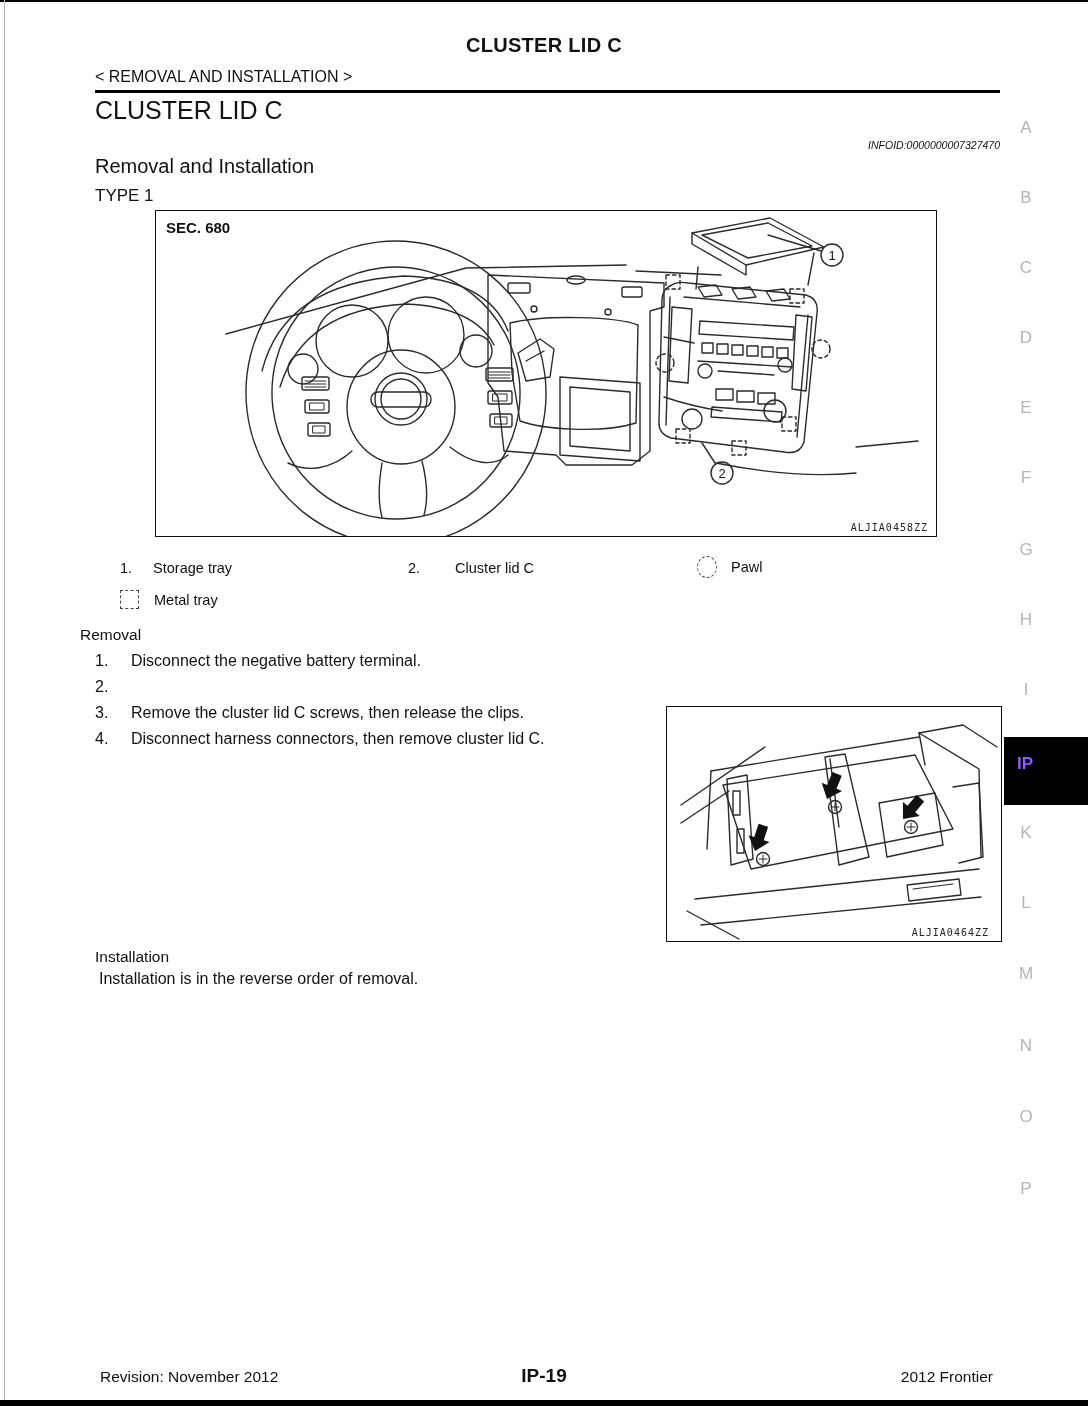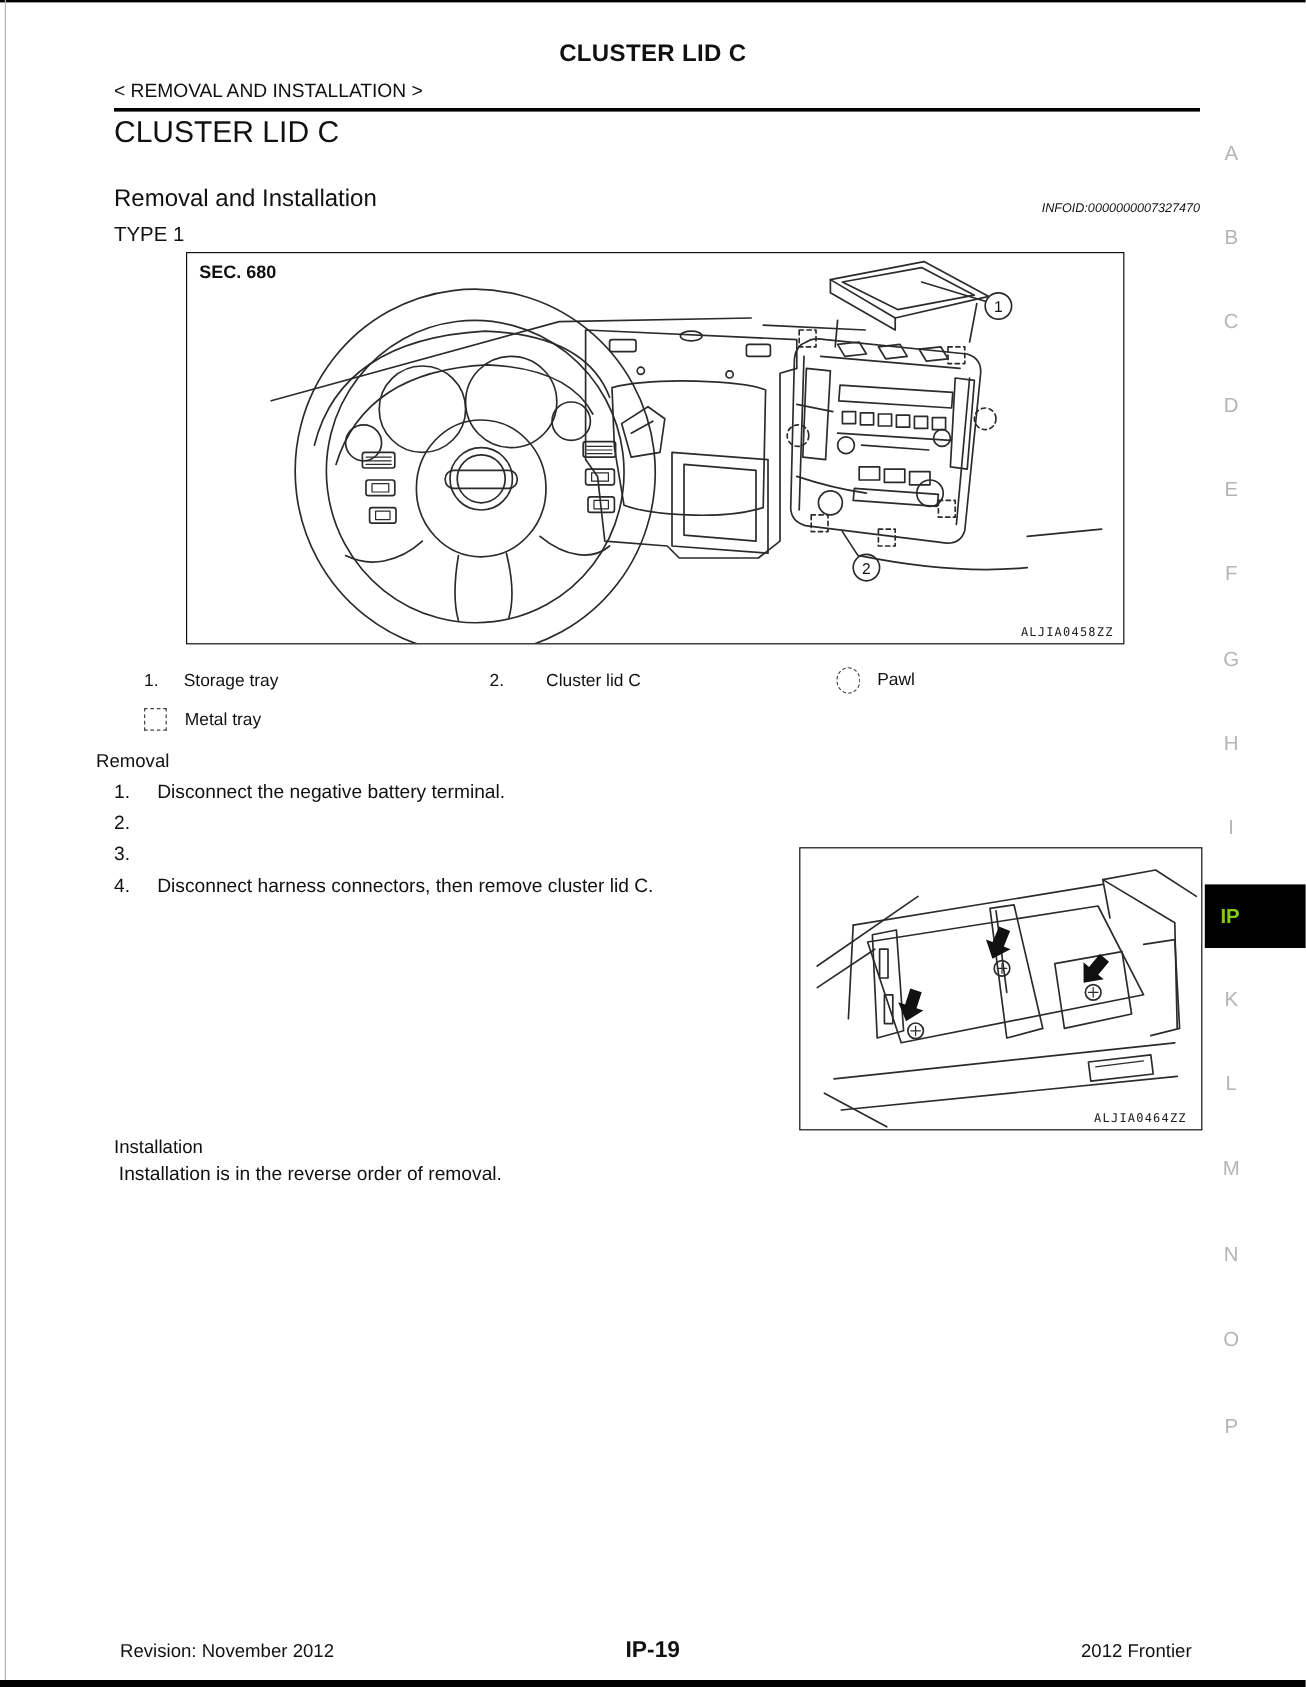--- a/index.html
+++ b/index.html
@@ -12,21 +12,21 @@
   
   .edge-top{left:0;top:0;width:1088px;height:2px;background:#000;}
   .edge-bottom{left:0;bottom:0;width:1088px;height:6px;background:#000;}
   .edge-left{left:4px;top:0;width:1px;height:1406px;background:#b5b5b5;}
 
   .running-header{left:0;top:34px;width:1088px;text-align:center;font-size:20px;font-weight:bold;letter-spacing:.3px;}
   .breadcrumb{left:95px;top:68px;font-size:16px;}
   .rule{left:95px;top:90px;width:905px;height:3px;background:#000;}
   .h1{left:95px;top:96px;font-size:25px;}
   .h2{left:95px;top:155px;font-size:20px;}
-  .infoid{right:88px;top:168px;font-size:10.5px;font-style:italic;}
+  .infoid{right:88px;top:139px;font-size:10.5px;font-style:italic;}
   .type-label{left:95px;top:186px;font-size:17px;}
 
   .figure{border:1.6px solid #111;background:#fff;}
   .fig1{left:155px;top:210px;width:780px;height:325px;}
   .fig2{left:666px;top:706px;width:334px;height:234px;}
   .sec-label{left:10px;top:8px;font-size:15px;font-weight:bold;}
   .fig-code{right:8px;bottom:3px;font-family:"DejaVu Sans Mono", monospace;font-size:10px;letter-spacing:1px;color:#222;}
   svg{display:block;}
   .line{stroke:#2b2b2b;fill:none;stroke-width:1.4;stroke-linecap:round;stroke-linejoin:round;}
   .thin{stroke-width:1;}
@@ -40,21 +40,21 @@
   .pawl-glyph{width:18px;height:20px;border:1.6px dashed #444;border-radius:50%;display:inline-block;}
   .clip-glyph{width:17px;height:17px;border:1.6px dashed #444;display:inline-block;}
 
   .sub-heading{font-size:15.5px;}
   .steps{left:95px;top:651px;width:600px;}
   .step{display:flex;font-size:16px;line-height:19px;margin-bottom:7px;}
   .step-num{width:36px;flex:0 0 36px;}
   .body-text{font-size:16px;}
 
   .side-letter{left:1010px;width:32px;text-align:center;font-size:17px;color:#b5b5b5;}
-  .ip-tab{left:1004px;top:737px;width:84px;height:53px;background:#000;color:#84cc16;
+  .ip-tab{left:1004px;top:737px;width:84px;height:68px;background:#000;color:#8b5cf6;
           font-size:17px;font-weight:bold;line-height:53px;padding-left:13px;box-sizing:border-box;}
 
   .footer-rev{left:100px;top:1368px;font-size:15.5px;}
   .footer-page{left:0;top:1365px;width:1088px;text-align:center;font-size:19px;font-weight:bold;}
   .footer-model{right:95px;top:1368px;font-size:15.5px;}
 </style>
 </head>
 <body>
 
 <div class="abs edge-top"></div>
@@ -206,20 +206,21 @@
 <div class="abs steps">
   <div class="step">
     <span class="step-num">1.</span>
     <span>Disconnect the negative battery terminal.</span>
   </div>
   <div class="step">
     <span class="step-num">2.</span>
   </div>
   <div class="step">
     <span class="step-num">3.</span>
+    <span>Remove the cluster lid C screws, then release the clips.</span>
   </div>
   <div class="step">
     <span class="step-num">4.</span>
     <span>Disconnect harness connectors, then remove cluster lid C.</span>
   </div>
 </div>
 
 <div class="abs figure fig2">
   <svg width="334" height="234" viewBox="0 0 334 234">
     <g class="line">

